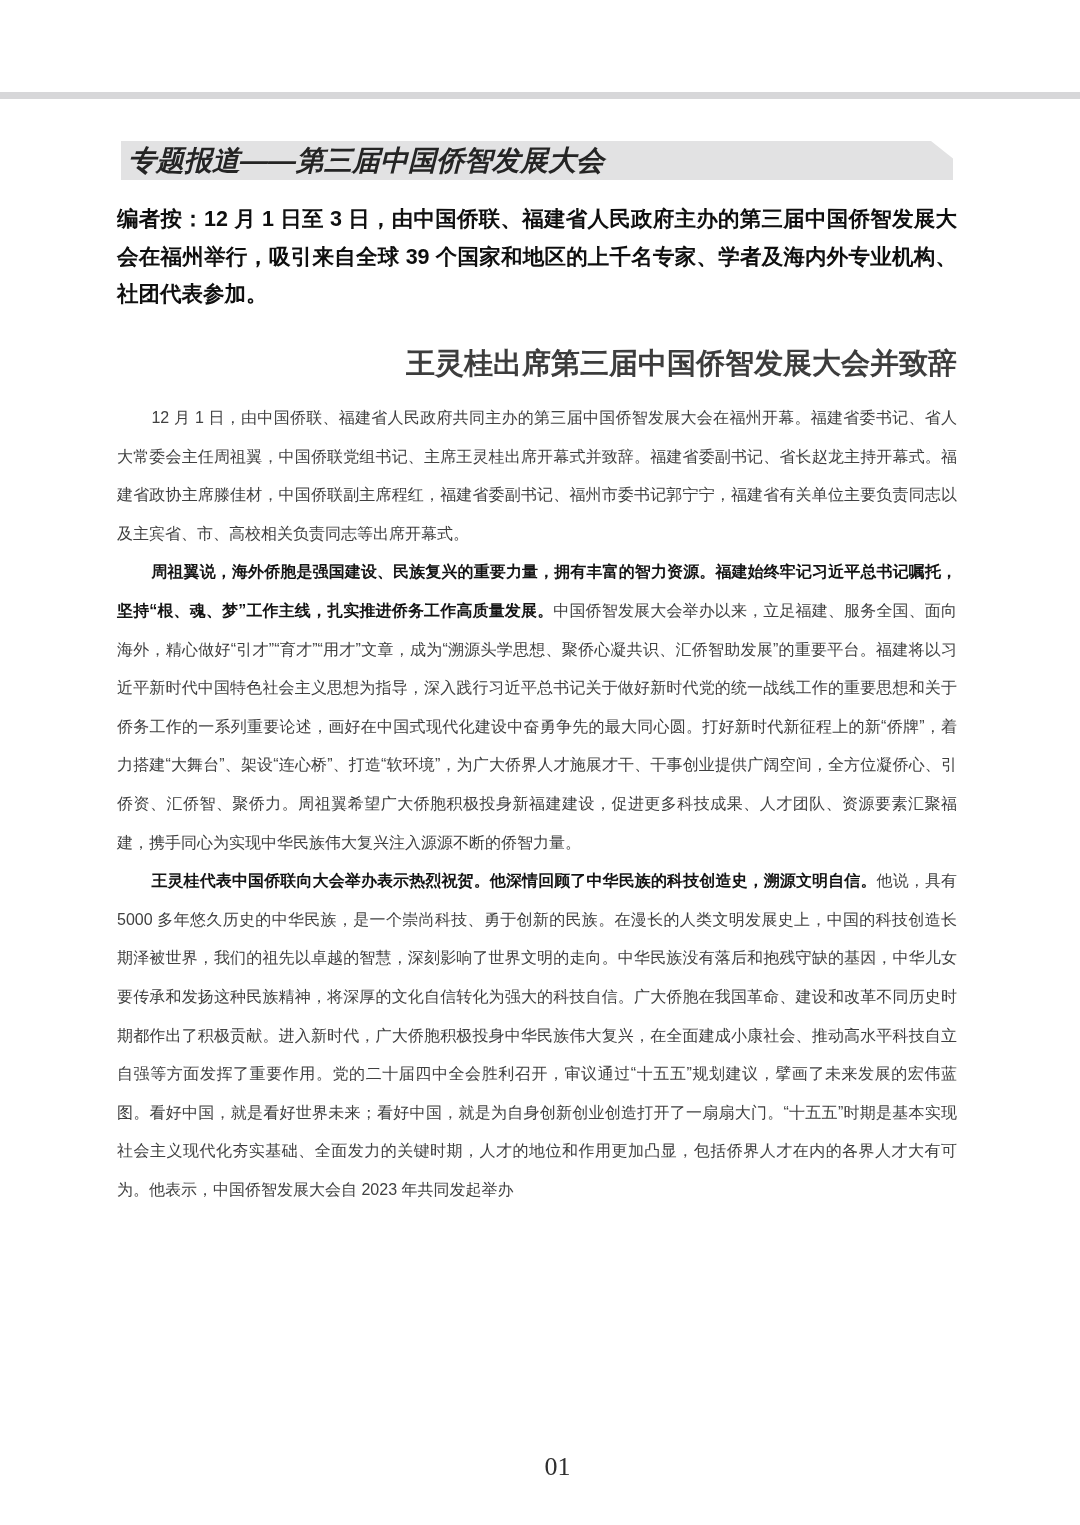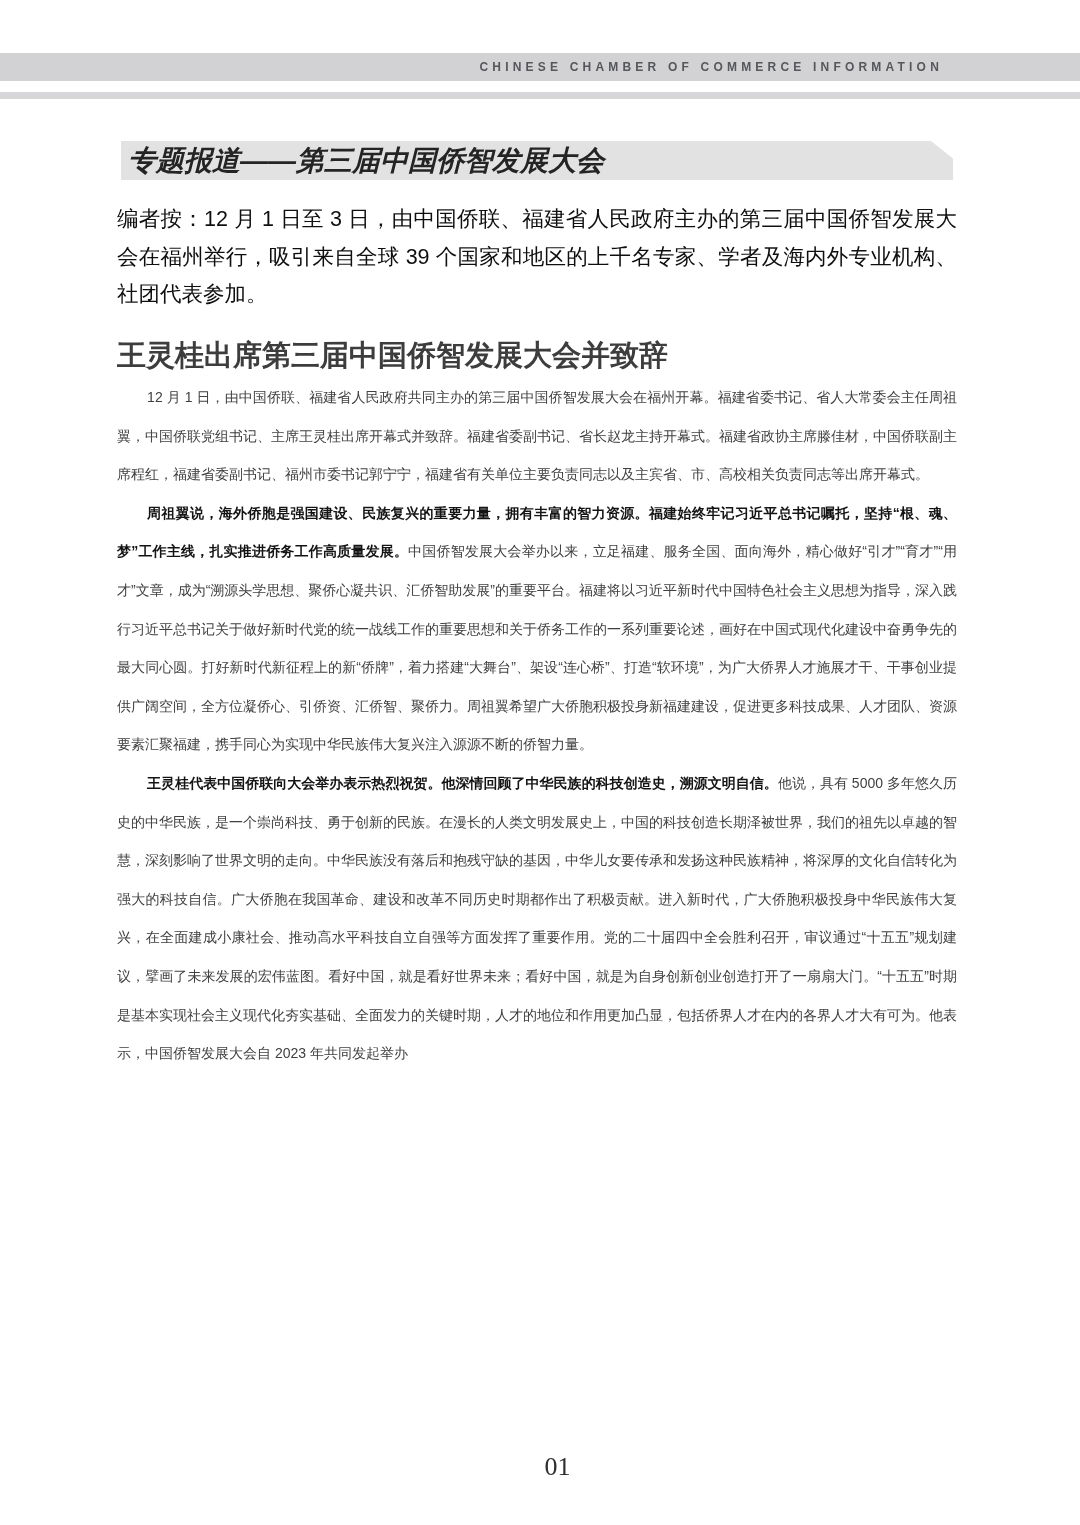--- a/index.html
+++ b/index.html
@@ -50,38 +50,38 @@
     font-size: 28px;
     font-weight: bold;
     color: #242424;
   }
 
   .content-col { position: absolute; left: 117px; width: 840px; }
 
   .editor-note {
     top: 201px;
     font-size: 21.5px;
-    font-weight: normal;
+    font-weight: bold;
     line-height: 37.5px;
     text-align: justify;
     color: #0f0f0f;
   }
 
   .headline {
-    top: 336px;
+    top: 344px;
     margin: 0;
-    text-align: left;
+    text-align: right;
     font-size: 29px;
     font-weight: bold;
     color: #3d3d3d;
   }
 
   .article {
-    top: 378px;
-    font-size: 14px;
+    top: 399px;
+    font-size: 16px;
     line-height: 38.6px;
     text-align: justify;
     color: #404040;
   }
   .article p {
     margin: 0;
     text-indent: 2.15em;
   }
   .article .lead {
     font-weight: bold;
@@ -96,23 +96,20 @@
     font-size: 26px;
     color: #2e2e2e;
     margin-left: 35px;
   }
 </style>
 </head>
 <body>
 
 <div class="page">
 
-  <div class="band">
-    <span class="band-text">CHINESE CHAMBER OF COMMERCE INFORMATION</span>
-  </div>
   <div class="band-sub"></div>
 
   <div class="banner">
     <span class="banner-title">专题报道——第三届中国侨智发展大会</span>
   </div>
 
   <div class="editor-note content-col" style="position:absolute;">编者按：12 月 1 日至 3 日，由中国侨联、福建省人民政府主办的第三届中国侨智发展大会在福州举行，吸引来自全球 39 个国家和地区的上千名专家、学者及海内外专业机构、社团代表参加。</div>
 
   <h1 class="headline content-col" style="position:absolute;">王灵桂出席第三届中国侨智发展大会并致辞</h1>
 

